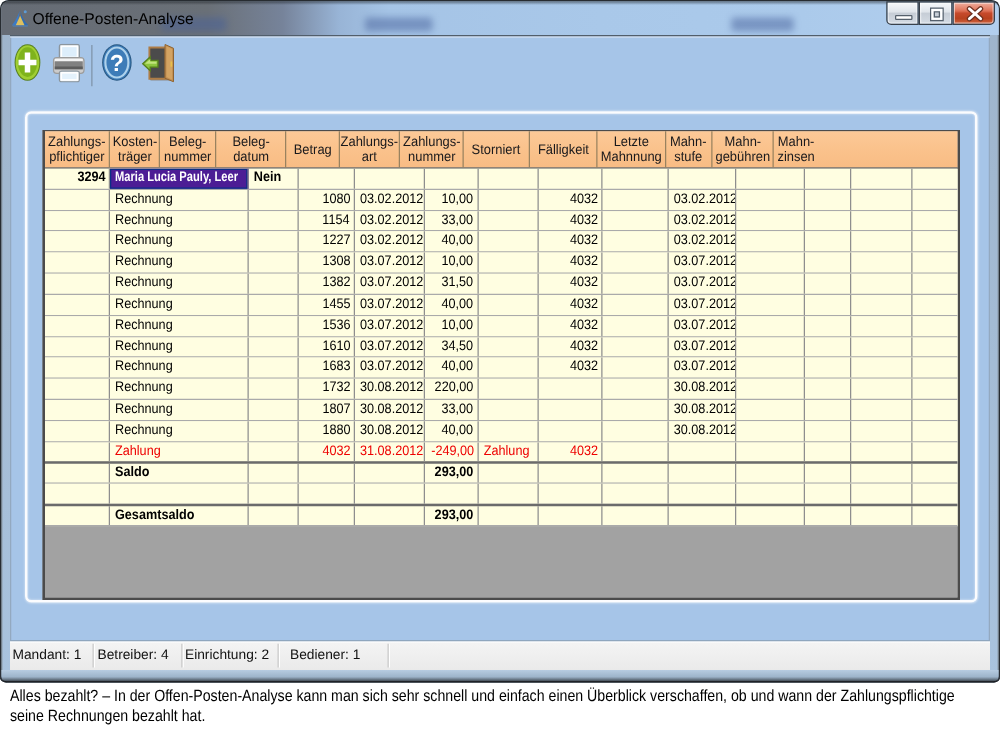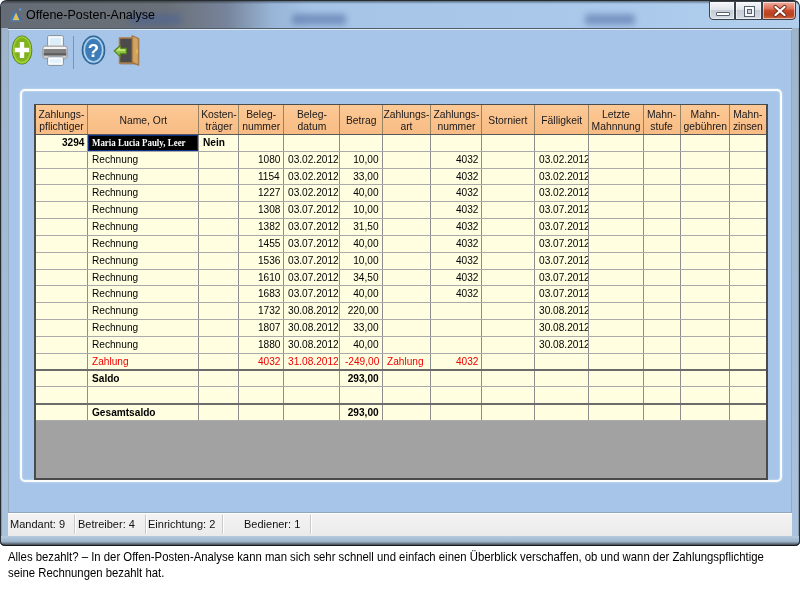--- a/index.html
+++ b/index.html
@@ -60,22 +60,22 @@
 .c { height:100%; border-right:1px solid #8e8e8e; font-size:11px; line-height:15.5px;
   color:#000; overflow:hidden; white-space:nowrap; }
 .c span { display:inline-block; transform:scaleX(.92); }
 .c.l span { transform-origin:0 50%; }
 .c.r span { transform-origin:100% 50%; }
 .c:last-child { border-right:none; }
 .c.l { padding-left:4px; text-align:left; }
 .c.r { padding-right:3px; text-align:right; }
 .c.b { font-weight:bold; }
 .c.red { color:#ee0000; }
-.c.sel { background:#000000; color:#fff; font-weight:bold; padding-left:4px;
-  box-shadow:inset 0 0 0 1px #0b2f86;font-family:Liberation Serif, serif; }
+.c.sel { background:#4c1d95; color:#fff; font-weight:bold; padding-left:4px;
+  box-shadow:inset 0 0 0 1px #0b2f86; }
 .c.sel span { transform:scaleX(.81); transform-origin:0 50%; }
 #gray { height:57px; background:#a2a2a2; }
 
 
 #status { position:absolute; left:8px; top:512px; width:784px; height:24px;
   background:linear-gradient(180deg,#f4f4f4,#eaeaea); border-top:1px solid #8fa6be;
   box-shadow:inset 0 1px 0 #ffffff; font-size:11px; color:#111; }
 .seg { position:absolute; top:5px; }
 .segline { position:absolute; top:2px; height:19px; width:1px;
   background:#c9c9c9; box-shadow:1px 0 0 #ffffff; }
@@ -161,23 +161,20 @@
       <path d="M1.2 16 L7.2 10.4 V13.3 H13.4 V18.7 H7.2 V21.6 Z" fill="#8dc63f" stroke="#567f1e" stroke-width="1.1"></path>
       <path d="M3 16 L7.2 12.1 V14.3 H12.2 V16 Z" fill="#c2e47e"></path>
     </svg>
     <div id="tb-sep"></div>
     <div id="panel"></div>
     <div id="tbl">
       <div id="thead">
             <div class="hc" style="width:52px">
               <span>Zahlungs-<br>pflichtiger</span>
             </div>
-            <div class="hc" style="width:111px">
-              <span>Name, Ort</span>
-            </div>
             <div class="hc" style="width:40px">
               <span>Kosten-<br>träger</span>
             </div>
             <div class="hc" style="width:45px">
               <span>Beleg-<br>nummer</span>
             </div>
             <div class="hc" style="width:56px">
               <span>Beleg-<br>datum</span>
             </div>
             <div class="hc" style="width:43px">
@@ -479,25 +476,25 @@
               <div class="c" style="width:55px"></div>
               <div class="c" style="width:37px"></div>
               <div class="c" style="width:49px"></div>
               <div class="c" style="width:36px"></div>
             </div>
       </div>
       <div id="gray"></div>
     </div>
   </div>
   <div id="status">
-    <div class="seg" style="left:2px">Mandant: 9</div>
+    <div class="seg" style="left:2px">Mandant: 1</div>
     <div class="segline" style="left:66px"></div>
     <div class="seg" style="left:70px">Betreiber: 4</div>
     <div class="segline" style="left:137px"></div>
     <div class="seg" style="left:140px">Einrichtung: 2</div>
     <div class="segline" style="left:214px"></div>
-    <div class="seg" style="left:236px">Bediener: 1</div>
+    <div class="seg" style="left:224px">Bediener: 1</div>
     <div class="segline" style="left:302px"></div>
   </div>
   <div id="winbottom"></div>
  </div>
  <div id="cap">Alles bezahlt? – In der Offen-Posten-Analyse kann man sich sehr schnell und einfach einen Überblick verschaffen, ob und wann der Zahlungspflichtige<br>seine Rechnungen bezahlt hat.</div>
 </div>
 
 </body></html>

